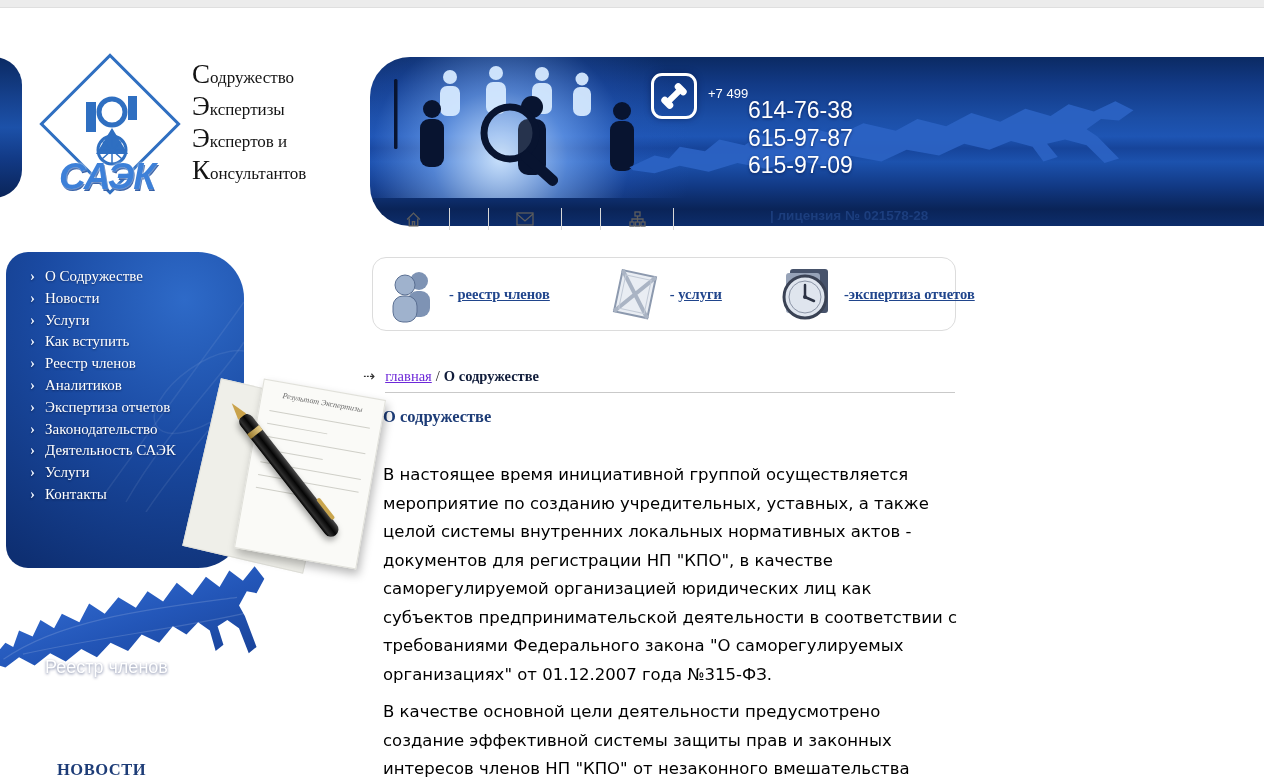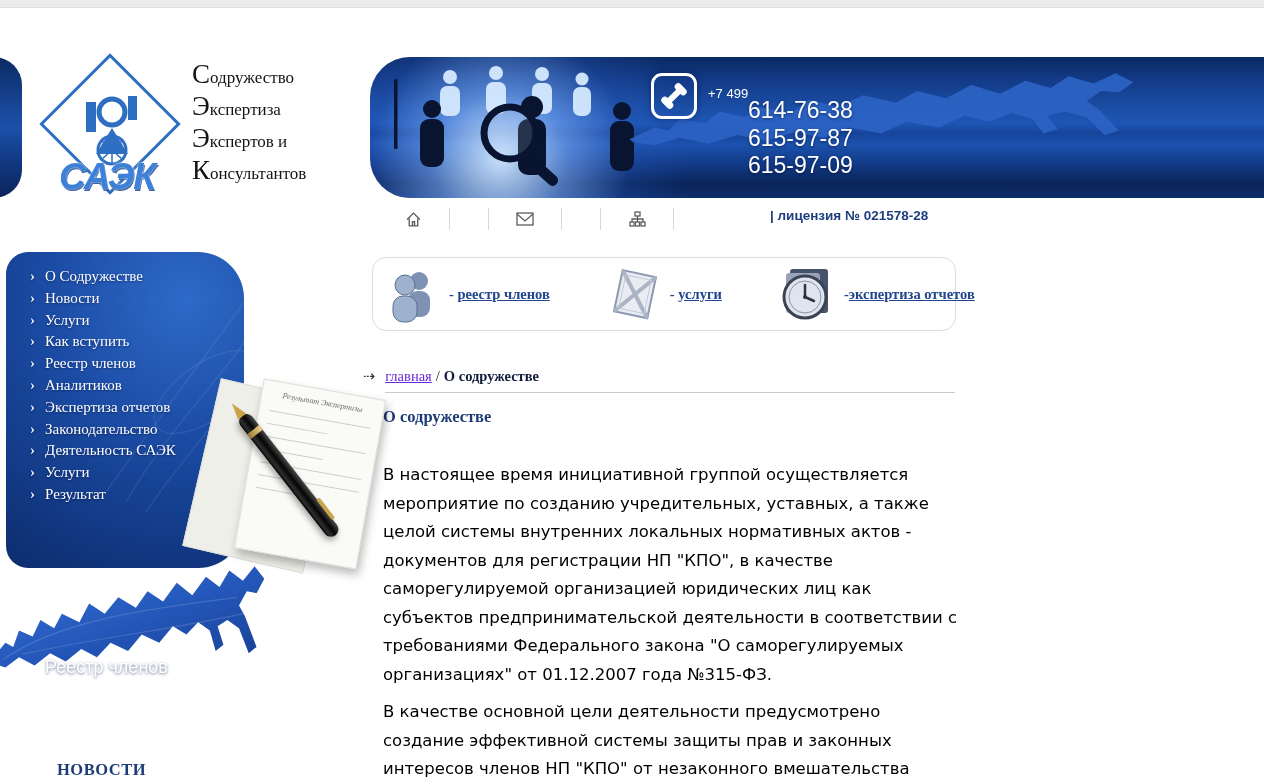--- a/index.html
+++ b/index.html
@@ -24,21 +24,21 @@
     border:3px solid #2f6fc1; background:#fff; transform:rotate(45deg); }
   .logo-diamond svg { position:absolute; left:0; top:0; }
   .logo-abbr { position:absolute; left:0; right:6px; bottom:0; text-align:center;
     font:italic 700 37px "Liberation Sans", sans-serif; letter-spacing:-1px;
     color:#3d80d8; text-shadow:0 0 3px #fff, 1px 2px 0 #1d4d9d; }
   .logo-name { position:absolute; left:192px; top:60px;
     font-family:"Liberation Serif", serif; font-size:17px; line-height:29px; color:#141414; }
   .logo-line::first-letter { font-size:27px; }
 
   
-  .banner { position:absolute; left:370px; top:57px; width:894px; height:141px;
+  .banner { position:absolute; left:370px; top:57px; width:894px; height:169px;
     border-radius:40px 0 0 40px; overflow:hidden;
     background:linear-gradient(180deg,#0b2a63 0%,#123a86 16%,#1b4ea6 36%,#1e55b4 47%,#16449a 54%,#1c52ae 62%,#123a86 76%,#0a2458 90%,#0d2d6b 100%);
   }
   .banner-light { position:absolute; left:0; top:0; width:420px; height:141px;
     background:radial-gradient(circle at 130px 72%, rgba(210,232,255,.95) 0%, rgba(130,180,255,.55) 22%, rgba(40,90,190,.25) 42%, rgba(20,60,150,0) 62%); }
   .banner-people { position:absolute; left:14px; top:4px; }
   .banner-map { position:absolute; left:245px; bottom:0; opacity:.92; }
   .phone-box { position:absolute; left:281px; top:16px; width:46px; height:46px;
     border:3px solid #fff; border-radius:11px; display:flex; align-items:center; justify-content:center;
     box-shadow:0 0 6px rgba(0,20,70,.5); }
@@ -129,21 +129,21 @@
       <path d="M76 78 L60 104 L92 104 Z" fill="#2f6fc1"></path>
       <rect x="50" y="52" width="10" height="30" fill="#2f6fc1"></rect>
       <rect x="92" y="46" width="9" height="24" fill="#2f6fc1"></rect>
       <circle cx="76" cy="100" r="14" fill="none" stroke="#2f6fc1" stroke-width="3"></circle>
       <path d="M62 100 H90 M76 87 V113 M66 91 L86 109 M86 91 L66 109" stroke="#2f6fc1" stroke-width="1.5"></path>
     </svg>
     <div class="logo-abbr">САЭК</div>
   </div>
   <div class="logo-name">
     <div class="logo-line">Содружество</div>
-    <div class="logo-line">Экспертиза</div>
+    <div class="logo-line">Экспертизы</div>
     <div class="logo-line">Экспертов и</div>
     <div class="logo-line">Консультантов</div>
   </div>
 
   <div class="banner">
     <div class="banner-light"></div>
     <svg class="banner-people" width="300" height="132" viewBox="0 0 300 132">
       <g fill="#d5e9ff" opacity="0.95">
         <circle cx="66" cy="16" r="7"></circle>
           <rect x="56" y="25" width="20" height="30" rx="7"></rect>
@@ -275,21 +275,21 @@
       <li><span class="blt">›</span><span>О Содружестве</span></li>
       <li><span class="blt">›</span><span>Новости</span></li>
       <li><span class="blt">›</span><span>Услуги</span></li>
       <li><span class="blt">›</span><span>Как вступить</span></li>
       <li><span class="blt">›</span><span>Реестр членов</span></li>
       <li><span class="blt">›</span><span>Аналитиков</span></li>
       <li><span class="blt">›</span><span>Экспертиза отчетов</span></li>
       <li><span class="blt">›</span><span>Законодательство</span></li>
       <li><span class="blt">›</span><span>Деятельность САЭК</span></li>
       <li><span class="blt">›</span><span>Услуги</span></li>
-      <li><span class="blt">›</span><span>Результат</span></li>
+      <li><span class="blt">›</span><span>Контакты</span></li>
     </ul>
   </div>
 
   <div class="notepad">
     <div class="paper2"></div>
     <div class="paper">
       <div class="paper-title">Результат Экспертизы</div>
       <div class="pline"></div>
       <div class="pline short"></div>
       <div class="pline"></div>

